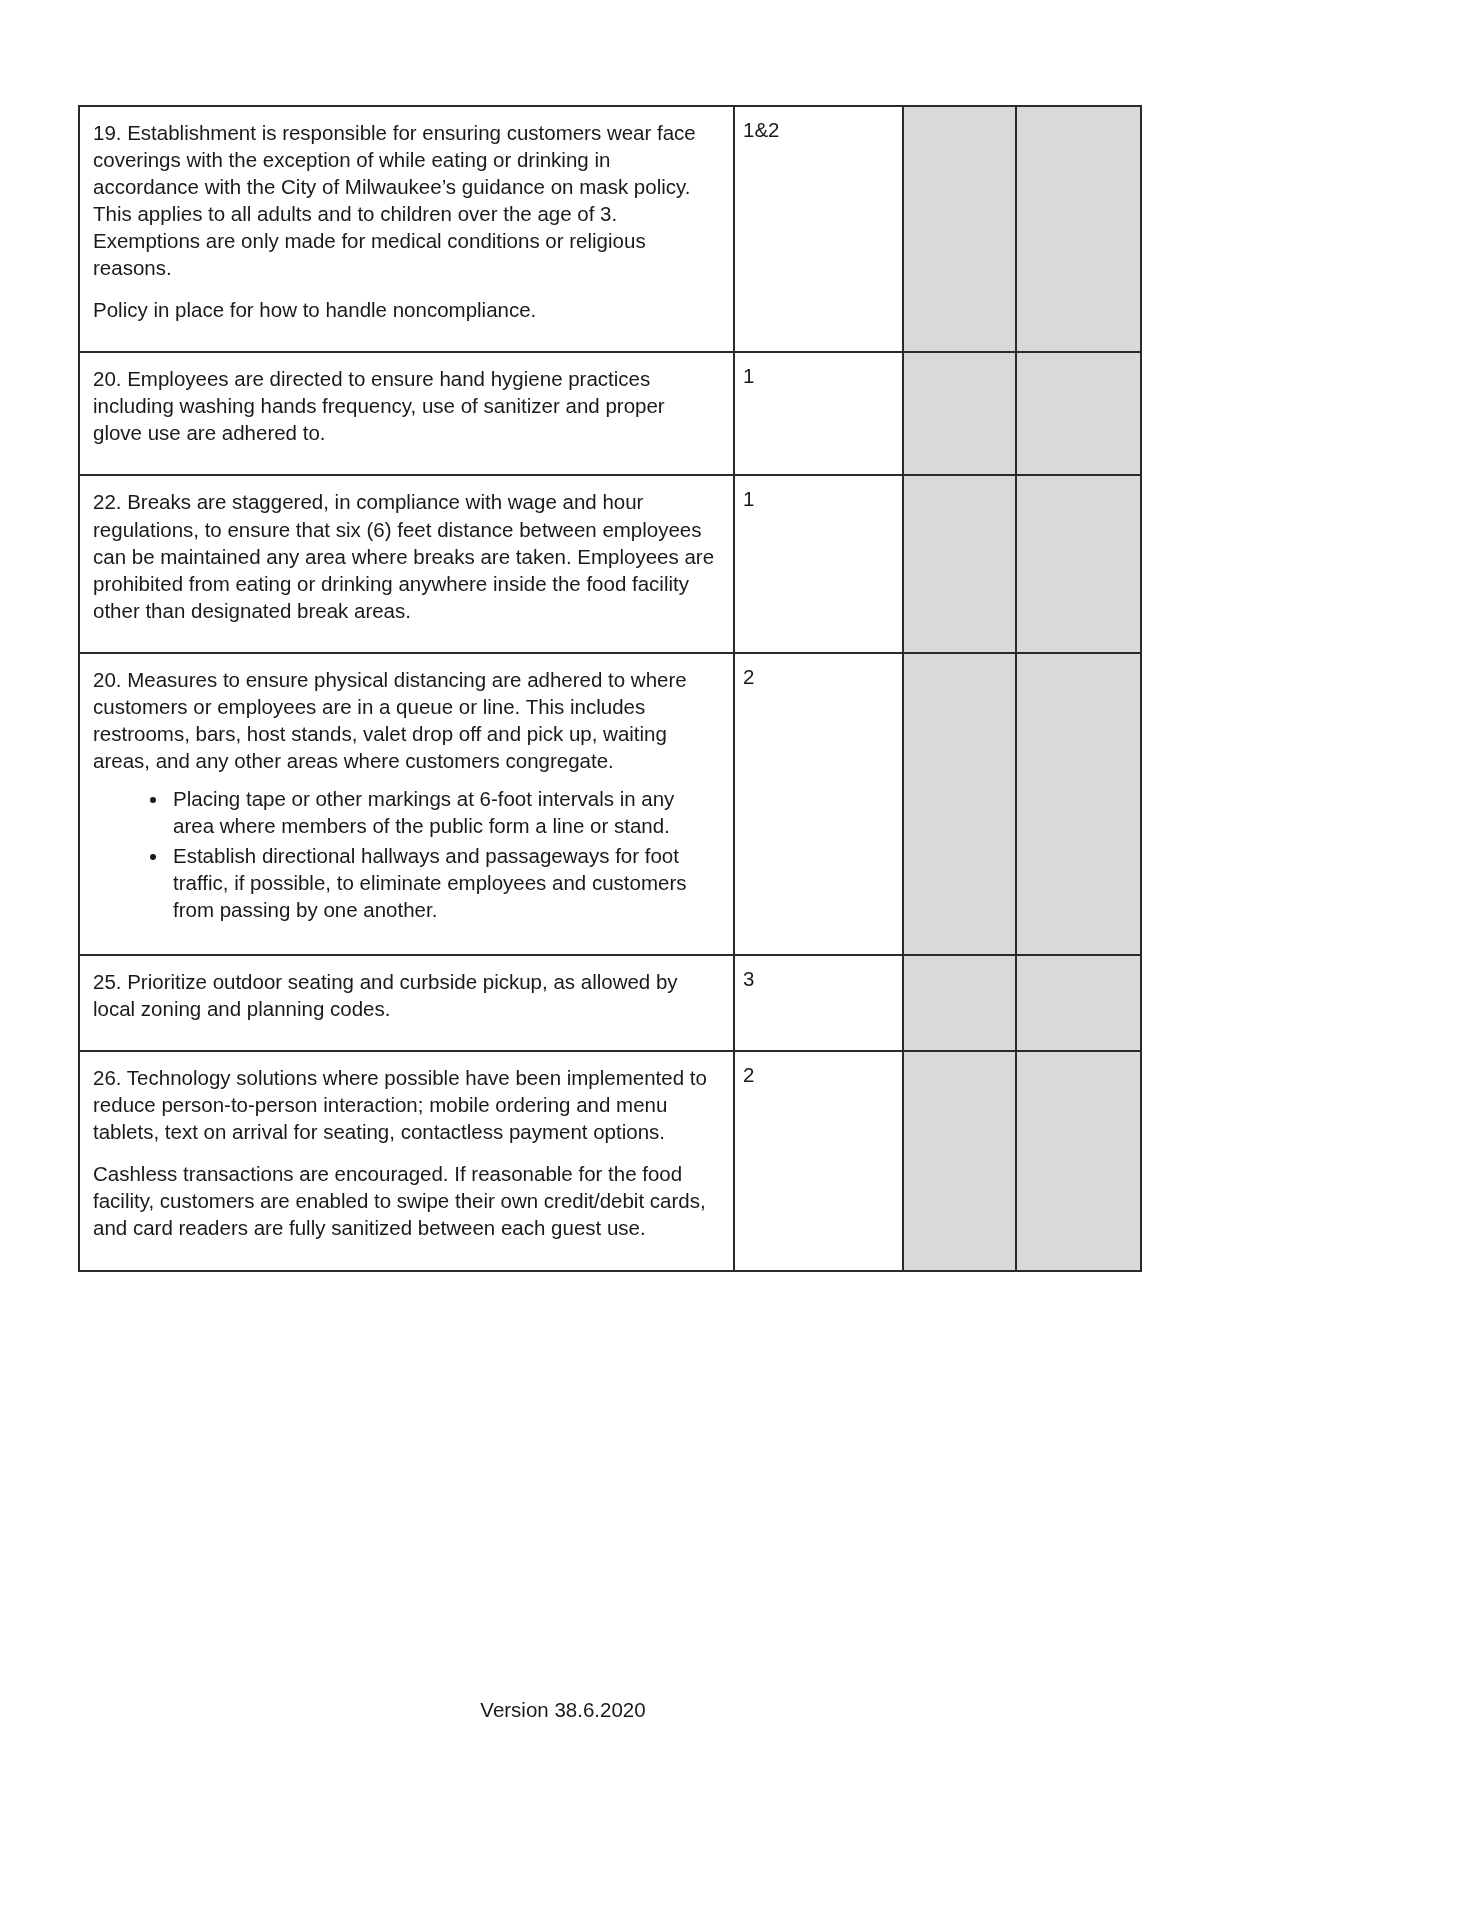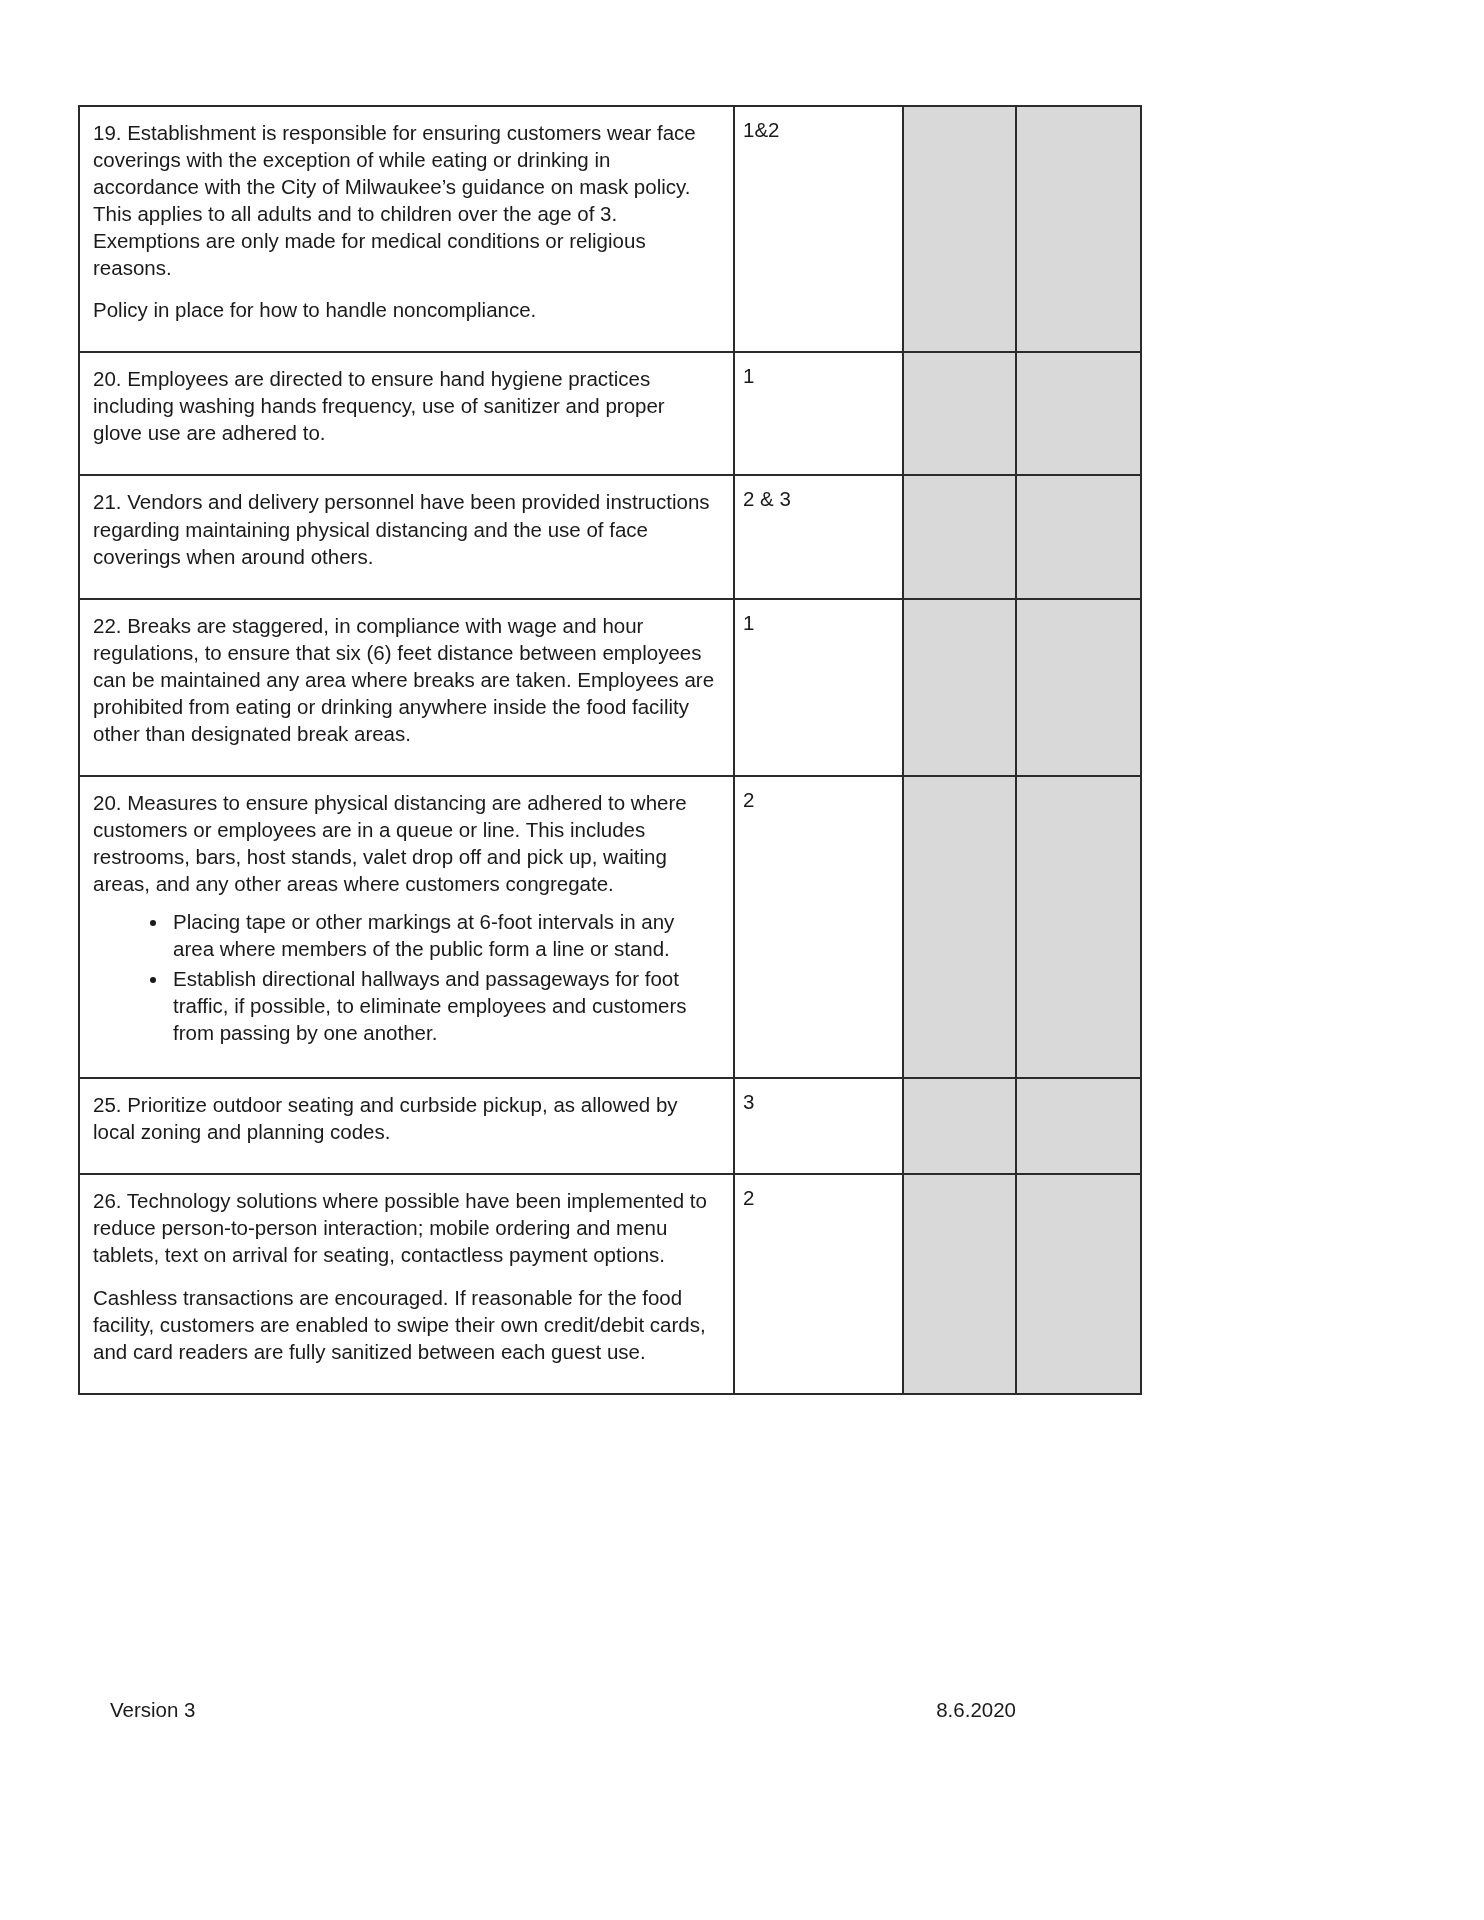--- a/index.html
+++ b/index.html
@@ -56,21 +56,21 @@
   }
   .shaded-cell {
     background: var(--shade, #d9d9d9);
   }
   .footer {
     position: absolute;
     top: 1698px;
     left: 110px;
     width: 906px;
     display: flex;
-    justify-content: space-between;
+    justify-content: center;
     font-size: 20.5px;
   }
 </style>
 </head>
 <body>
 
 <div class="page">
 
   <table class="requirements-table">
     <colgroup>
@@ -87,28 +87,20 @@
           </td>
           <td class="phase-cell">1&amp;2</td>
           <td class="shaded-cell"></td>
           <td class="shaded-cell"></td>
         </tr>
         <tr>
           <td class="req-cell">
             <p class="req-paragraph">20. Employees are directed to ensure hand hygiene practices including washing hands frequency, use of sanitizer and proper glove use are adhered to.</p>
           </td>
           <td class="phase-cell">1</td>
-          <td class="shaded-cell"></td>
-          <td class="shaded-cell"></td>
-        </tr>
-        <tr>
-          <td class="req-cell">
-            <p class="req-paragraph">21. Vendors and delivery personnel have been provided instructions regarding maintaining physical distancing and the use of face coverings when around others.</p>
-          </td>
-          <td class="phase-cell">2 &amp; 3</td>
           <td class="shaded-cell"></td>
           <td class="shaded-cell"></td>
         </tr>
         <tr>
           <td class="req-cell">
             <p class="req-paragraph">22. Breaks are staggered, in compliance with wage and hour regulations, to ensure that six (6) feet distance between employees can be maintained any area where breaks are taken. Employees are prohibited from eating or drinking anywhere inside the food facility other than designated break areas.</p>
           </td>
           <td class="phase-cell">1</td>
           <td class="shaded-cell"></td>
           <td class="shaded-cell"></td>

